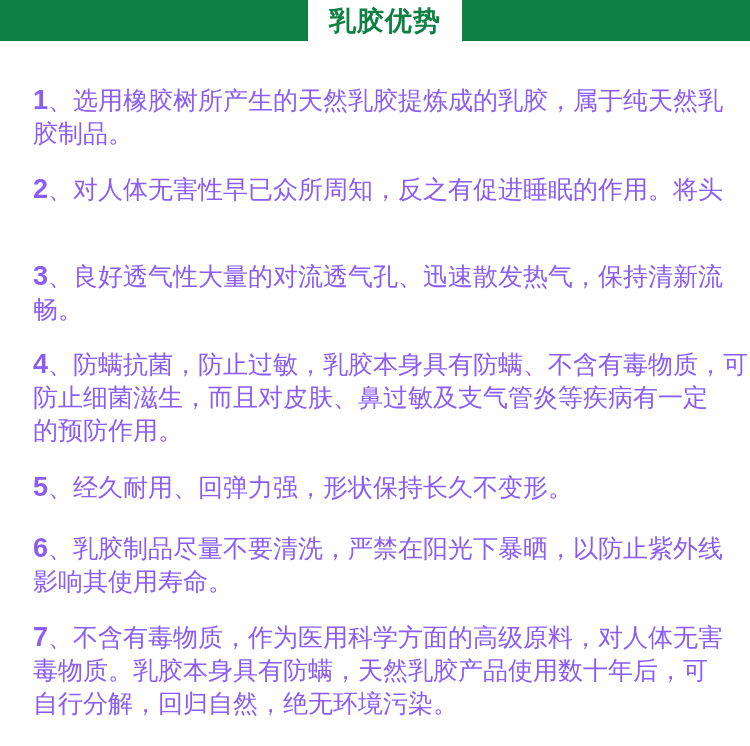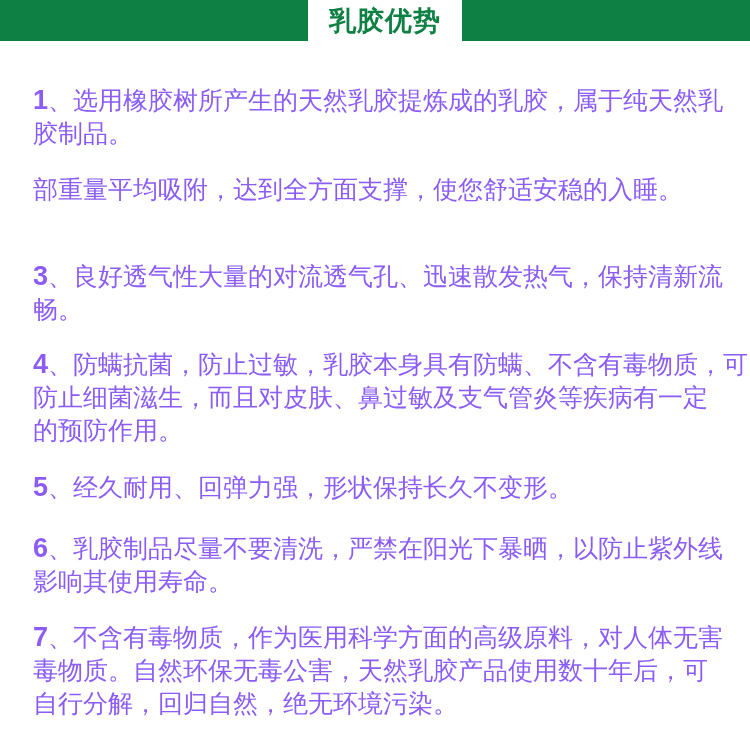--- a/index.html
+++ b/index.html
@@ -21,36 +21,36 @@
 <div class="header-title-box">
   <span class="header-title">乳胶优势</span>
 </div>
 
 <div class="content">
   <p class="item" style="position:absolute;top:0;">
     <span class="line"><span class="num">1</span><span>、</span><span>选用橡胶树所产生的天然乳胶提炼成的乳胶，属于纯天然乳</span></span>
     <span class="line">胶制品。</span>
   </p>
   <p class="item" style="position:absolute;top:89px;">
-    <span class="line">部重量平均吸附，达到全方面支撑，使您舒适安稳的入睡。</span>
+    <span class="line"><span class="num">2</span><span>、</span><span>对人体无害性早已众所周知，反之有促进睡眠的作用。将头</span></span>
   </p>
   <p class="item" style="position:absolute;top:176px;">
     <span class="line"><span class="num">3</span><span>、</span><span>良好透气性大量的对流透气孔、迅速散发热气，保持清新流</span></span>
     <span class="line">畅。</span>
   </p>
   <p class="item" style="position:absolute;top:264px;">
     <span class="line"><span class="num">4</span><span>、</span><span>防螨抗菌，防止过敏，乳胶本身具有防螨、不含有毒物质，可</span></span>
     <span class="line">防止细菌滋生，而且对皮肤、鼻过敏及支气管炎等疾病有一定</span>
     <span class="line">的预防作用。</span>
   </p>
   <p class="item" style="position:absolute;top:387px;">
     <span class="line"><span class="num">5</span><span>、</span><span>经久耐用、回弹力强，形状保持长久不变形。</span></span>
   </p>
   <p class="item" style="position:absolute;top:448px;">
     <span class="line"><span class="num">6</span><span>、</span><span>乳胶制品尽量不要清洗，严禁在阳光下暴晒，以防止紫外线</span></span>
     <span class="line">影响其使用寿命。</span>
   </p>
   <p class="item" style="position:absolute;top:537px;">
     <span class="line"><span class="num">7</span><span>、</span><span>不含有毒物质，作为医用科学方面的高级原料，对人体无害</span></span>
-    <span class="line">毒物质。自然环保无毒公害，天然乳胶产品使用数十年后，可</span>
+    <span class="line">毒物质。乳胶本身具有防螨，天然乳胶产品使用数十年后，可</span>
     <span class="line">自行分解，回归自然，绝无环境污染。</span>
   </p>
 </div>
 
 </body></html>

